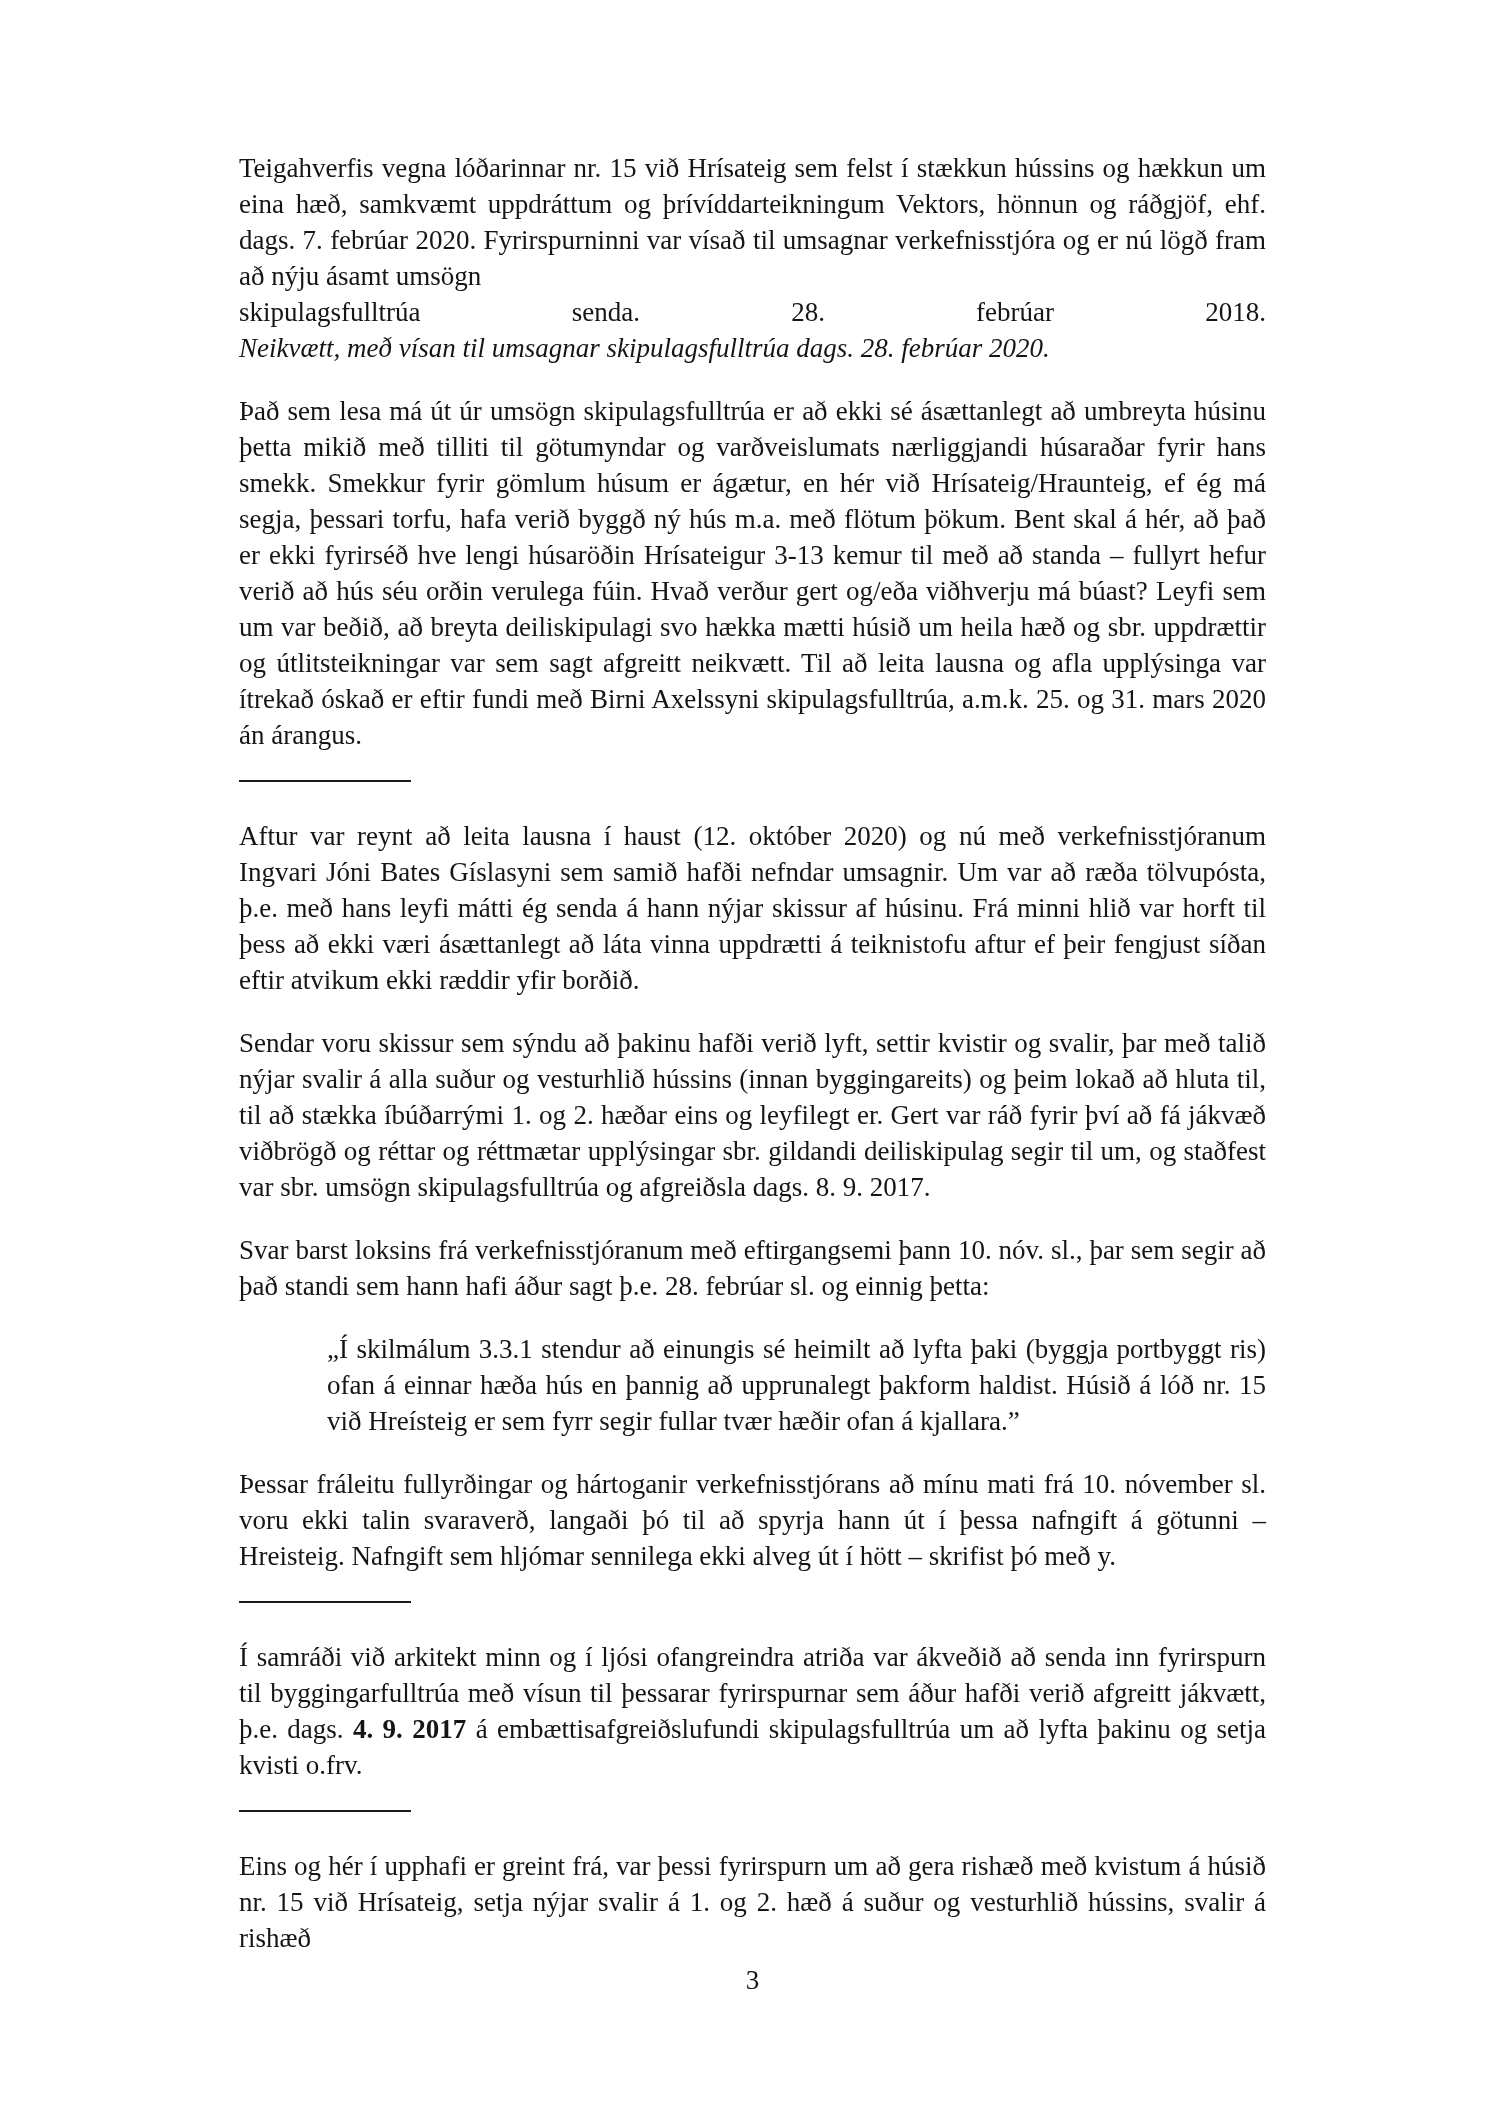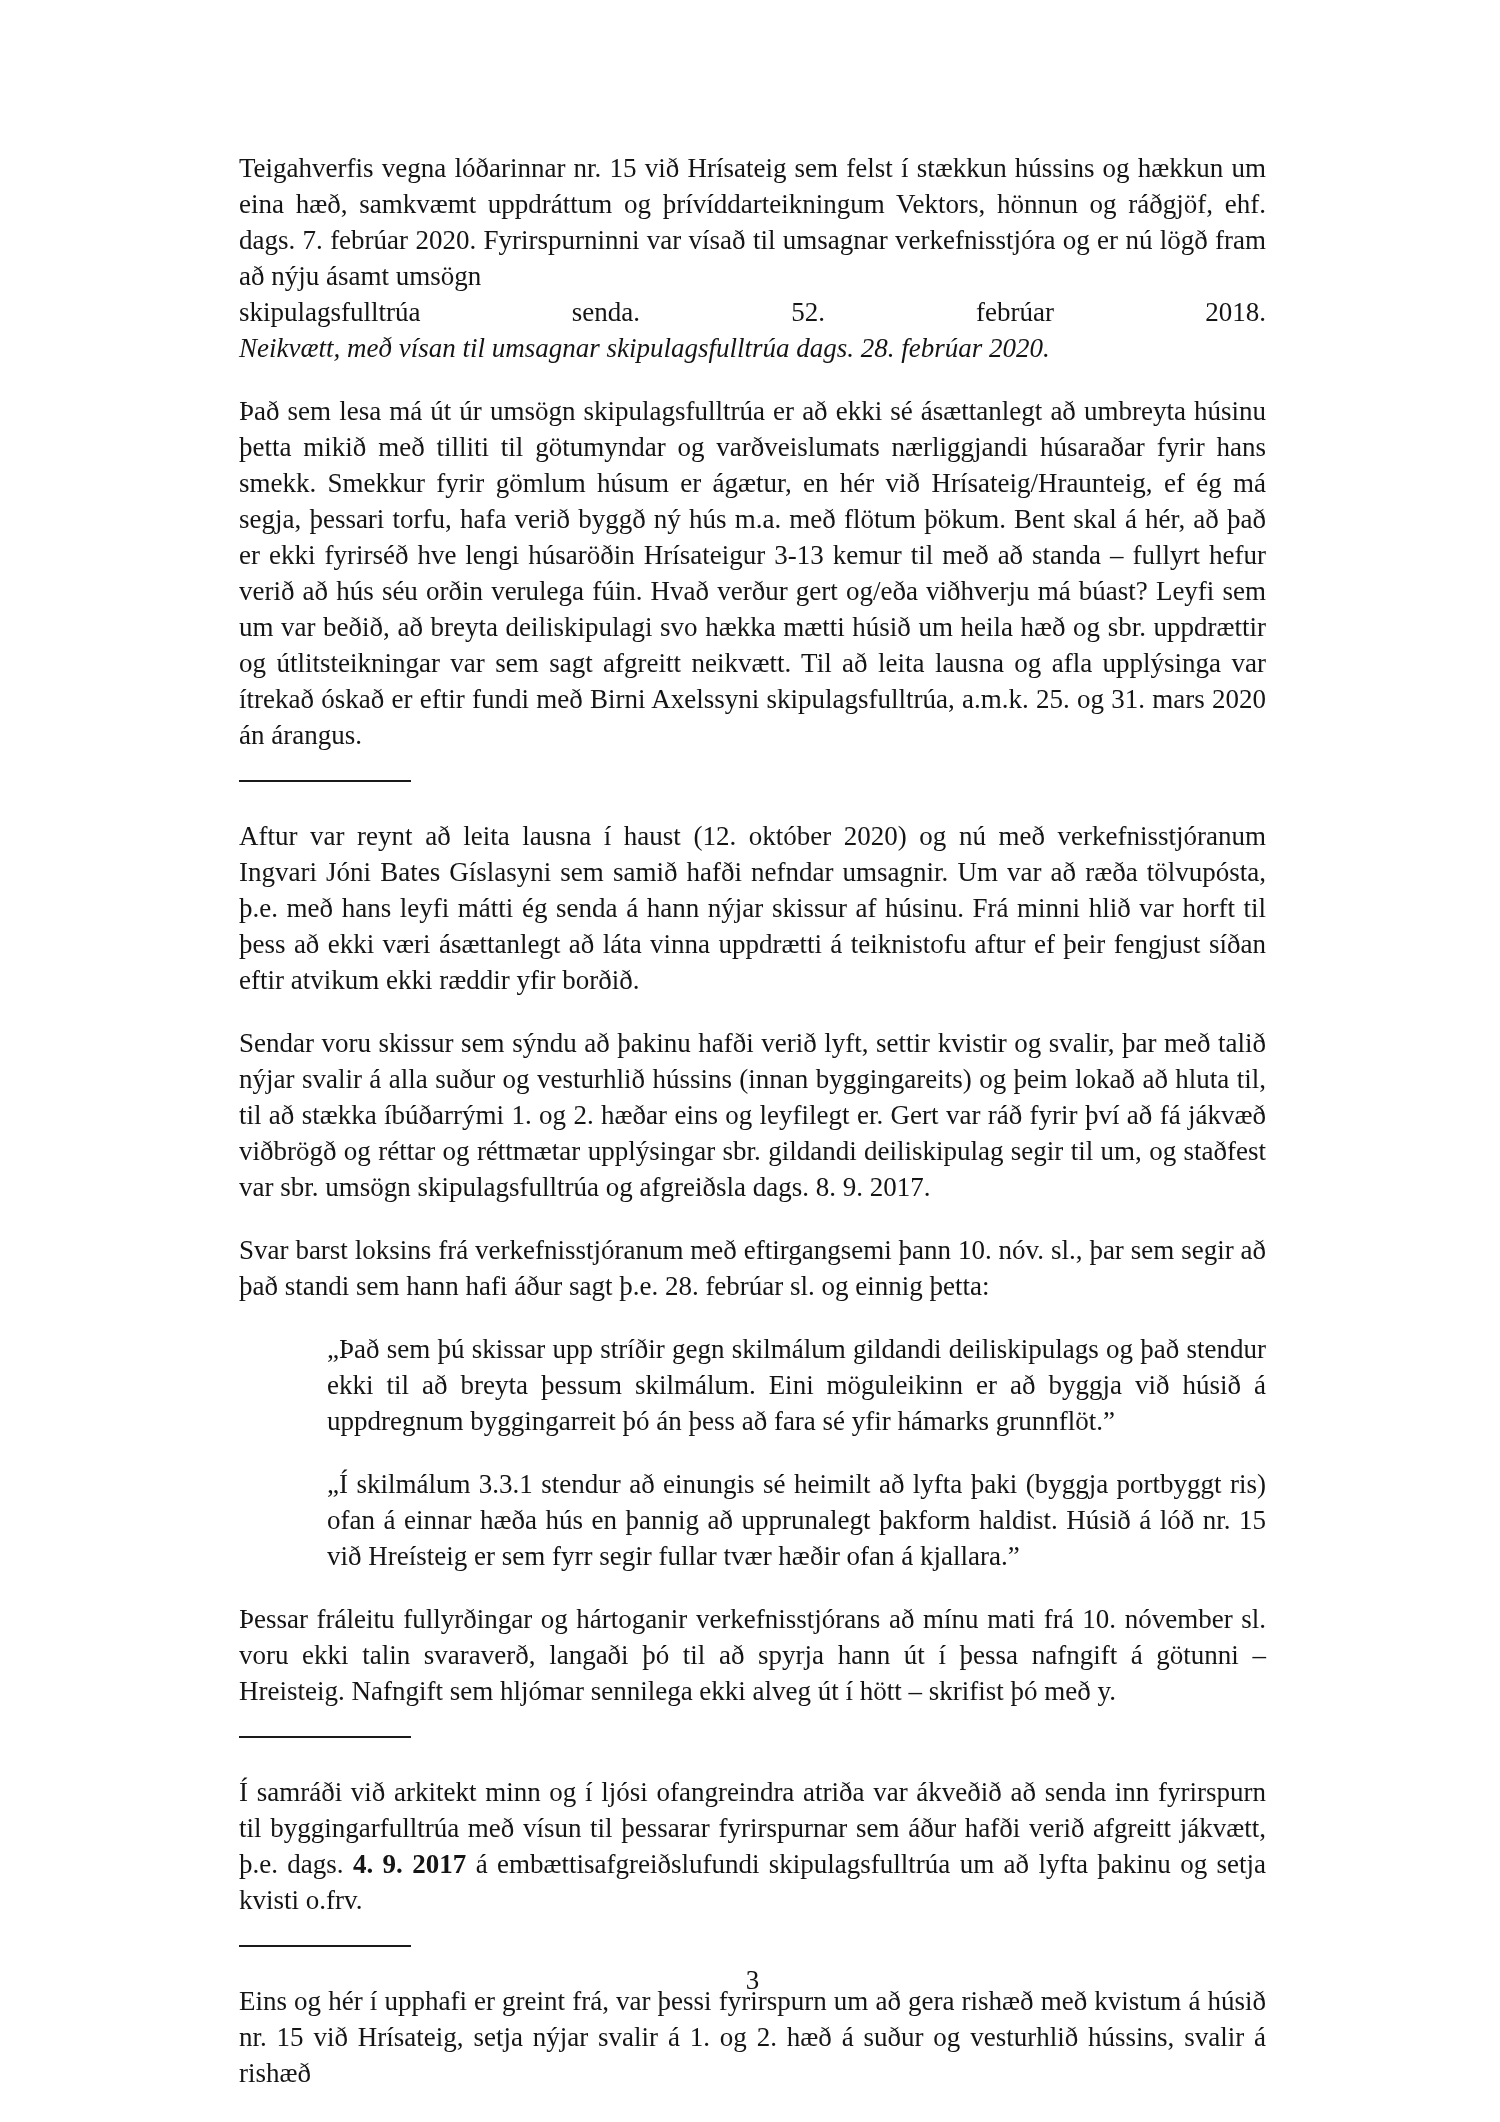--- a/index.html
+++ b/index.html
@@ -62,38 +62,37 @@
 </head>
 <body>
 
 <div class="page">
 
   <div class="block">
     <p class="para tight">Teigahverfis vegna lóðarinnar nr. 15 við Hrísateig sem felst í stækkun hússins og hækkun um eina hæð, samkvæmt uppdráttum og þrívíddarteikningum Vektors, hönnun og ráðgjöf, ehf. dags. 7. febrúar 2020. Fyrirspurninni var vísað til umsagnar verkefnisstjóra og er nú lögð fram að nýju ásamt umsögn</p>
     <div class="spread-line">
       <span>skipulagsfulltrúa</span>
       <span>senda.</span>
-      <span>52.</span>
+      <span>28.</span>
       <span>febrúar</span>
       <span>2018.</span>
     </div>
     <p class="para tight italic">Neikvætt, með vísan til umsagnar skipulagsfulltrúa dags. 28. febrúar 2020.</p>
   </div>
 
   <p class="para">Það sem lesa má út úr umsögn skipulagsfulltrúa er að ekki sé ásættanlegt að umbreyta húsinu þetta mikið með tilliti til götumyndar og varðveislumats nærliggjandi húsaraðar fyrir hans smekk. Smekkur fyrir gömlum húsum er ágætur, en hér við Hrísateig/Hraunteig, ef ég má segja, þessari torfu, hafa verið byggð ný hús m.a. með flötum þökum. Bent skal á hér, að það er ekki fyrirséð hve lengi húsaröðin Hrísateigur 3-13 kemur til með að standa – fullyrt hefur verið að hús séu orðin verulega fúin.  Hvað verður gert og/eða viðhverju má búast? Leyfi sem um var beðið, að breyta deiliskipulagi svo  hækka mætti húsið um heila hæð og sbr. uppdrættir og útlitsteikningar var  sem sagt afgreitt neikvætt. Til að leita lausna og afla upplýsinga var ítrekað óskað er eftir fundi með Birni Axelssyni skipulagsfulltrúa, a.m.k. 25. og 31. mars 2020 án árangus.</p>
 
   <div class="rule"></div>
 
   <p class="para">Aftur var reynt að leita lausna í haust (12. október 2020) og nú með verkefnisstjóranum Ingvari Jóni Bates Gíslasyni sem samið hafði nefndar umsagnir. Um var að ræða tölvupósta, þ.e. með hans leyfi mátti ég senda á hann nýjar skissur af húsinu.  Frá minni hlið var horft til þess að ekki væri ásættanlegt að láta vinna uppdrætti á teiknistofu aftur ef þeir fengjust síðan eftir atvikum ekki ræddir yfir borðið.</p>
 
   <p class="para">Sendar voru skissur sem sýndu að þakinu hafði verið lyft, settir kvistir og svalir, þar með talið nýjar svalir á alla suður og vesturhlið hússins (innan byggingareits) og þeim lokað að hluta til, til að stækka íbúðarrými 1. og 2. hæðar eins og leyfilegt er. Gert var ráð fyrir því að fá jákvæð viðbrögð og réttar og réttmætar upplýsingar sbr. gildandi deiliskipulag segir til um, og staðfest var sbr. umsögn skipulagsfulltrúa og afgreiðsla dags. 8. 9. 2017.</p>
 
   <p class="para">Svar barst loksins frá verkefnisstjóranum með eftirgangsemi þann 10. nóv. sl., þar sem segir að það standi sem hann hafi áður sagt þ.e. 28. febrúar sl. og einnig þetta:</p>
 
-  <p class="quote">„Það sem þú skissar upp stríðir gegn skilmálum gildandi deiliskipulags og það stendur ekki til að breyta þessum skilmálum. Eini möguleikinn er að byggja við húsið á uppdregnum byggingarreit þó án þess að fara sé yfir hámarks grunnflöt.”</p>
 
   <p class="quote">„Í skilmálum 3.3.1 stendur að einungis sé heimilt að lyfta þaki (byggja portbyggt ris) ofan á einnar hæða hús en þannig að upprunalegt þakform haldist. Húsið á lóð nr. 15 við Hreísteig er sem fyrr segir fullar tvær hæðir ofan á kjallara.”</p>
 
   <p class="para">Þessar fráleitu fullyrðingar og hártoganir verkefnisstjórans að mínu mati frá  10. nóvember sl. voru ekki talin svaraverð, langaði þó til að spyrja hann út í þessa nafngift á götunni – Hreisteig. Nafngift sem hljómar sennilega ekki alveg út í hött – skrifist þó með y.</p>
 
   <div class="rule"></div>
 
   <p class="para"><span>Í samráði við arkitekt minn og í ljósi ofangreindra atriða var ákveðið að senda inn fyrirspurn til byggingarfulltrúa með vísun til þessarar fyrirspurnar sem áður hafði verið afgreitt jákvætt, þ.e. dags. </span><b>4. 9. 2017</b><span> á embættisafgreiðslufundi skipulagsfulltrúa um að lyfta þakinu og setja kvisti o.frv.</span></p>
 
   <div class="rule"></div>

